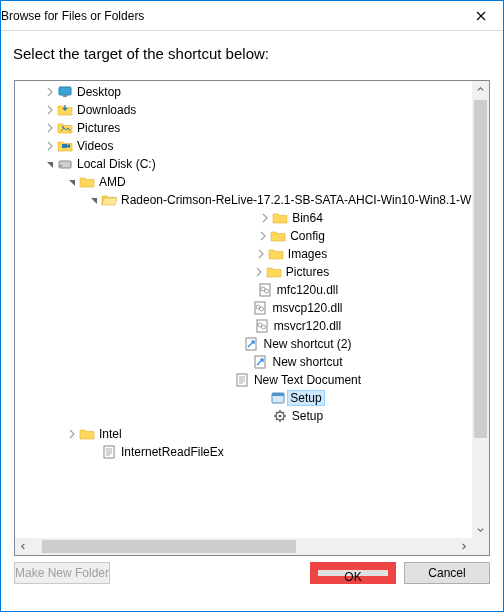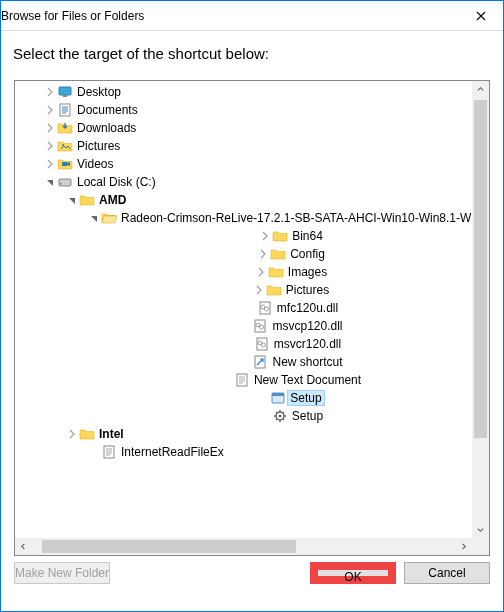--- a/index.html
+++ b/index.html
@@ -10,21 +10,21 @@
 .instruction { font-size: 15px; padding: 14px 12px 12px; }
 .tree-container { position: absolute; left: 14px; top: 80px; right: 14px; bottom: 56px; border: 1px solid #828790; background: #fff; overflow: hidden; }
 .tree-scroll { position: absolute; left:0; top:0; right:17px; bottom:17px; overflow: hidden; }
 .tree { padding: 2px 0; font-size: 12px; }
 .row { height: 18px; display: flex; align-items: center; white-space: nowrap; padding-left: 4px; }
 .row .chev { width: 14px; height: 14px; display: flex; align-items: center; justify-content: center; flex-shrink:0; }
 .row .ic { width: 16px; height: 16px; margin-right: 4px; flex-shrink:0; display:flex; align-items:center; justify-content:center; }
 .row .lbl { font-size: 12px; }
 .row.selected .lbl { background: #cce8ff; border: 1px solid #99d1ff; padding: 0 2px; margin-left: -3px; }
 .indent1 { padding-left: 28px; }
-.indent2 { padding-left: 50px; font-weight: bold; }
+.indent2 { padding-left: 50px; }
 .indent3 { padding-left: 72px; }
 .indent4 { padding-left: 94px; justify-content: center; }
 .hscroll { position:absolute; left:0; right:17px; bottom:0; height:17px; background:#f0f0f0; display:flex; align-items:center; }
 .hscroll .arrow { width:17px; height:17px; display:flex; align-items:center; justify-content:center; background:#f0f0f0; }
 .hscroll .track { flex:1; height:17px; position:relative; }
 .hscroll .thumb { position:absolute; left:10px; width:60%; top:2px; height:13px; background:#cdcdcd; }
 .vscroll { position:absolute; right:0; top:0; bottom:17px; width:17px; background:#f0f0f0; display:flex; flex-direction:column; }
 .vscroll .arrow { height:17px; display:flex; align-items:center; justify-content:center; }
 .vscroll .track { flex:1; position:relative; }
 .vscroll .thumb { position:absolute; top:2px; left:2px; right:2px; height:80%; background:#cdcdcd; }
@@ -67,155 +67,142 @@
           <span class="lbl">Desktop</span>
         </div>
         <div class="row indent1">
           <span class="chev">
             <svg width="12" height="12" viewBox="0 0 12 12">
               <use href="#i-chev-r"></use>
             </svg>
           </span>
           <span class="ic">
             <svg width="16" height="16" viewBox="0 0 16 16">
-              <use href="#i-doc"></use>
-            </svg>
-          </span>
-          <span class="lbl">Documents</span>
+              <use href="#i-downloads"></use>
+            </svg>
+          </span>
+          <span class="lbl">Downloads</span>
         </div>
         <div class="row indent1">
           <span class="chev">
             <svg width="12" height="12" viewBox="0 0 12 12">
               <use href="#i-chev-r"></use>
             </svg>
           </span>
           <span class="ic">
             <svg width="16" height="16" viewBox="0 0 16 16">
-              <use href="#i-downloads"></use>
-            </svg>
-          </span>
-          <span class="lbl">Downloads</span>
+              <use href="#i-pictures"></use>
+            </svg>
+          </span>
+          <span class="lbl">Pictures</span>
         </div>
         <div class="row indent1">
           <span class="chev">
             <svg width="12" height="12" viewBox="0 0 12 12">
               <use href="#i-chev-r"></use>
             </svg>
           </span>
           <span class="ic">
             <svg width="16" height="16" viewBox="0 0 16 16">
-              <use href="#i-pictures"></use>
+              <use href="#i-videos"></use>
+            </svg>
+          </span>
+          <span class="lbl">Videos</span>
+        </div>
+        <div class="row indent1">
+          <span class="chev">
+            <svg width="12" height="12" viewBox="0 0 12 12">
+              <use href="#i-chev-d"></use>
+            </svg>
+          </span>
+          <span class="ic">
+            <svg width="16" height="16" viewBox="0 0 16 16">
+              <use href="#i-disk"></use>
+            </svg>
+          </span>
+          <span class="lbl">Local Disk (C:)</span>
+        </div>
+        <div class="row indent2">
+          <span class="chev">
+            <svg width="12" height="12" viewBox="0 0 12 12">
+              <use href="#i-chev-d"></use>
+            </svg>
+          </span>
+          <span class="ic">
+            <svg width="16" height="16" viewBox="0 0 16 16">
+              <use href="#i-folder"></use>
+            </svg>
+          </span>
+          <span class="lbl">AMD</span>
+        </div>
+        <div class="row indent3">
+          <span class="chev">
+            <svg width="12" height="12" viewBox="0 0 12 12">
+              <use href="#i-chev-d"></use>
+            </svg>
+          </span>
+          <span class="ic">
+            <svg width="16" height="16" viewBox="0 0 16 16">
+              <use href="#i-folder-open"></use>
+            </svg>
+          </span>
+          <span class="lbl">Radeon-Crimson-ReLive-17.2.1-SB-SATA-AHCI-Win10-Win8.1-Win7</span>
+        </div>
+        <div class="row indent4">
+          <span class="chev">
+            <svg width="12" height="12" viewBox="0 0 12 12">
+              <use href="#i-chev-r"></use>
+            </svg>
+          </span>
+          <span class="ic">
+            <svg width="16" height="16" viewBox="0 0 16 16">
+              <use href="#i-folder"></use>
+            </svg>
+          </span>
+          <span class="lbl">Bin64</span>
+        </div>
+        <div class="row indent4">
+          <span class="chev">
+            <svg width="12" height="12" viewBox="0 0 12 12">
+              <use href="#i-chev-r"></use>
+            </svg>
+          </span>
+          <span class="ic">
+            <svg width="16" height="16" viewBox="0 0 16 16">
+              <use href="#i-folder"></use>
+            </svg>
+          </span>
+          <span class="lbl">Config</span>
+        </div>
+        <div class="row indent4">
+          <span class="chev">
+            <svg width="12" height="12" viewBox="0 0 12 12">
+              <use href="#i-chev-r"></use>
+            </svg>
+          </span>
+          <span class="ic">
+            <svg width="16" height="16" viewBox="0 0 16 16">
+              <use href="#i-folder"></use>
+            </svg>
+          </span>
+          <span class="lbl">Images</span>
+        </div>
+        <div class="row indent4">
+          <span class="chev">
+            <svg width="12" height="12" viewBox="0 0 12 12">
+              <use href="#i-chev-r"></use>
+            </svg>
+          </span>
+          <span class="ic">
+            <svg width="16" height="16" viewBox="0 0 16 16">
+              <use href="#i-folder"></use>
             </svg>
           </span>
           <span class="lbl">Pictures</span>
         </div>
-        <div class="row indent1">
-          <span class="chev">
-            <svg width="12" height="12" viewBox="0 0 12 12">
-              <use href="#i-chev-r"></use>
-            </svg>
-          </span>
-          <span class="ic">
-            <svg width="16" height="16" viewBox="0 0 16 16">
-              <use href="#i-videos"></use>
-            </svg>
-          </span>
-          <span class="lbl">Videos</span>
-        </div>
-        <div class="row indent1">
-          <span class="chev">
-            <svg width="12" height="12" viewBox="0 0 12 12">
-              <use href="#i-chev-d"></use>
-            </svg>
-          </span>
-          <span class="ic">
-            <svg width="16" height="16" viewBox="0 0 16 16">
-              <use href="#i-disk"></use>
-            </svg>
-          </span>
-          <span class="lbl">Local Disk (C:)</span>
-        </div>
-        <div class="row indent2">
-          <span class="chev">
-            <svg width="12" height="12" viewBox="0 0 12 12">
-              <use href="#i-chev-d"></use>
-            </svg>
-          </span>
-          <span class="ic">
-            <svg width="16" height="16" viewBox="0 0 16 16">
-              <use href="#i-folder"></use>
-            </svg>
-          </span>
-          <span class="lbl">AMD</span>
-        </div>
-        <div class="row indent3">
-          <span class="chev">
-            <svg width="12" height="12" viewBox="0 0 12 12">
-              <use href="#i-chev-d"></use>
-            </svg>
-          </span>
-          <span class="ic">
-            <svg width="16" height="16" viewBox="0 0 16 16">
-              <use href="#i-folder-open"></use>
-            </svg>
-          </span>
-          <span class="lbl">Radeon-Crimson-ReLive-17.2.1-SB-SATA-AHCI-Win10-Win8.1-Win7</span>
-        </div>
-        <div class="row indent4">
-          <span class="chev">
-            <svg width="12" height="12" viewBox="0 0 12 12">
-              <use href="#i-chev-r"></use>
-            </svg>
-          </span>
-          <span class="ic">
-            <svg width="16" height="16" viewBox="0 0 16 16">
-              <use href="#i-folder"></use>
-            </svg>
-          </span>
-          <span class="lbl">Bin64</span>
-        </div>
-        <div class="row indent4">
-          <span class="chev">
-            <svg width="12" height="12" viewBox="0 0 12 12">
-              <use href="#i-chev-r"></use>
-            </svg>
-          </span>
-          <span class="ic">
-            <svg width="16" height="16" viewBox="0 0 16 16">
-              <use href="#i-folder"></use>
-            </svg>
-          </span>
-          <span class="lbl">Config</span>
-        </div>
-        <div class="row indent4">
-          <span class="chev">
-            <svg width="12" height="12" viewBox="0 0 12 12">
-              <use href="#i-chev-r"></use>
-            </svg>
-          </span>
-          <span class="ic">
-            <svg width="16" height="16" viewBox="0 0 16 16">
-              <use href="#i-folder"></use>
-            </svg>
-          </span>
-          <span class="lbl">Images</span>
-        </div>
-        <div class="row indent4">
-          <span class="chev">
-            <svg width="12" height="12" viewBox="0 0 12 12">
-              <use href="#i-chev-r"></use>
-            </svg>
-          </span>
-          <span class="ic">
-            <svg width="16" height="16" viewBox="0 0 16 16">
-              <use href="#i-folder"></use>
-            </svg>
-          </span>
-          <span class="lbl">Pictures</span>
-        </div>
         <div class="row indent4">
           <span class="chev"></span>
           <span class="ic">
             <svg width="16" height="16" viewBox="0 0 16 16">
               <use href="#i-dll"></use>
             </svg>
           </span>
           <span class="lbl">mfc120u.dll</span>
         </div>
         <div class="row indent4">
@@ -228,20 +215,29 @@
           <span class="lbl">msvcp120.dll</span>
         </div>
         <div class="row indent4">
           <span class="chev"></span>
           <span class="ic">
             <svg width="16" height="16" viewBox="0 0 16 16">
               <use href="#i-dll"></use>
             </svg>
           </span>
           <span class="lbl">msvcr120.dll</span>
+        </div>
+        <div class="row indent4">
+          <span class="chev"></span>
+          <span class="ic">
+            <svg width="16" height="16" viewBox="0 0 16 16">
+              <use href="#i-shortcut"></use>
+            </svg>
+          </span>
+          <span class="lbl">New shortcut (2)</span>
         </div>
         <div class="row indent4">
           <span class="chev"></span>
           <span class="ic">
             <svg width="16" height="16" viewBox="0 0 16 16">
               <use href="#i-shortcut"></use>
             </svg>
           </span>
           <span class="lbl">New shortcut</span>
         </div>

